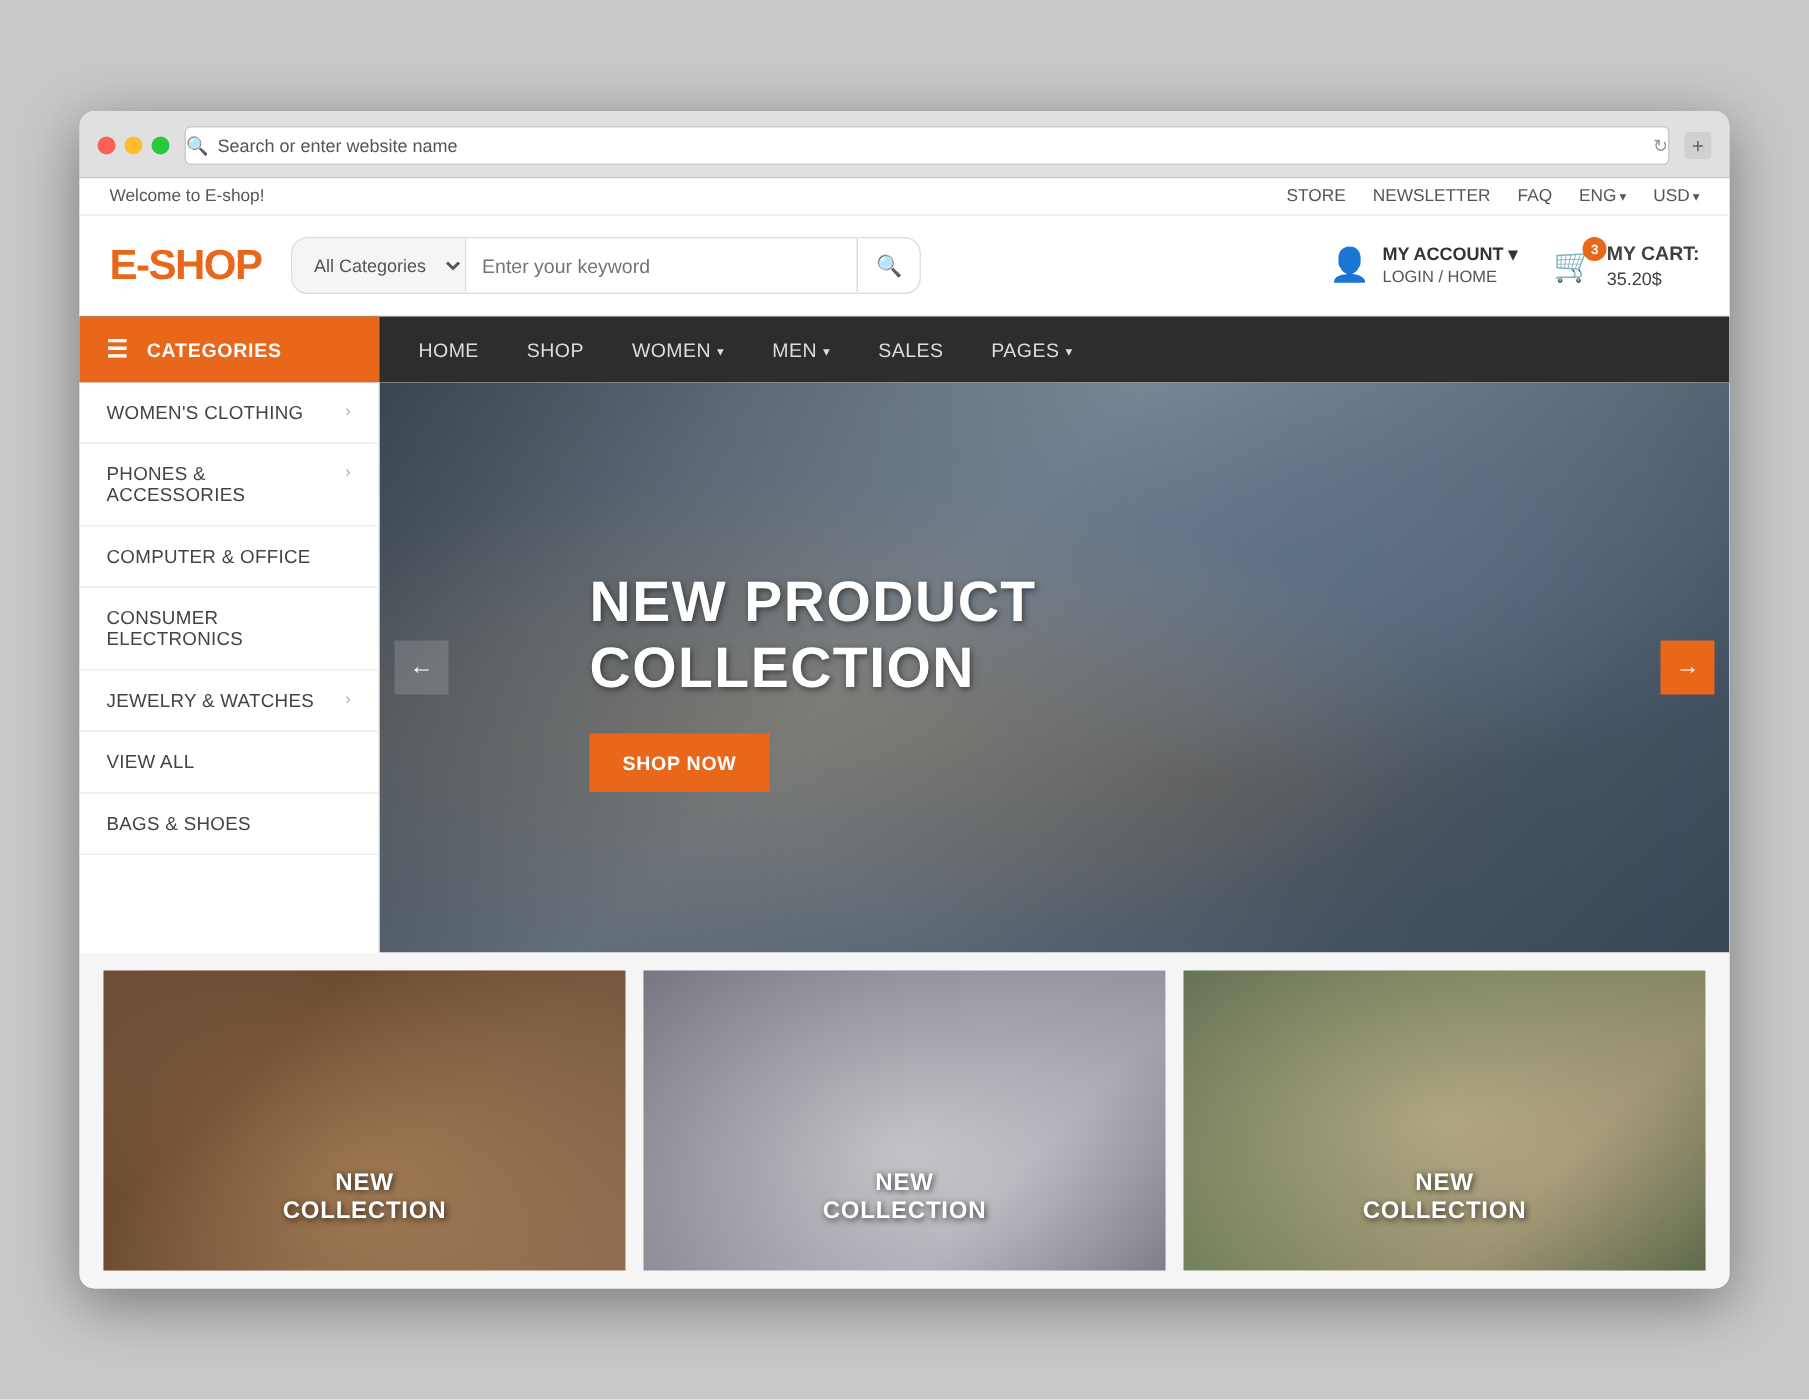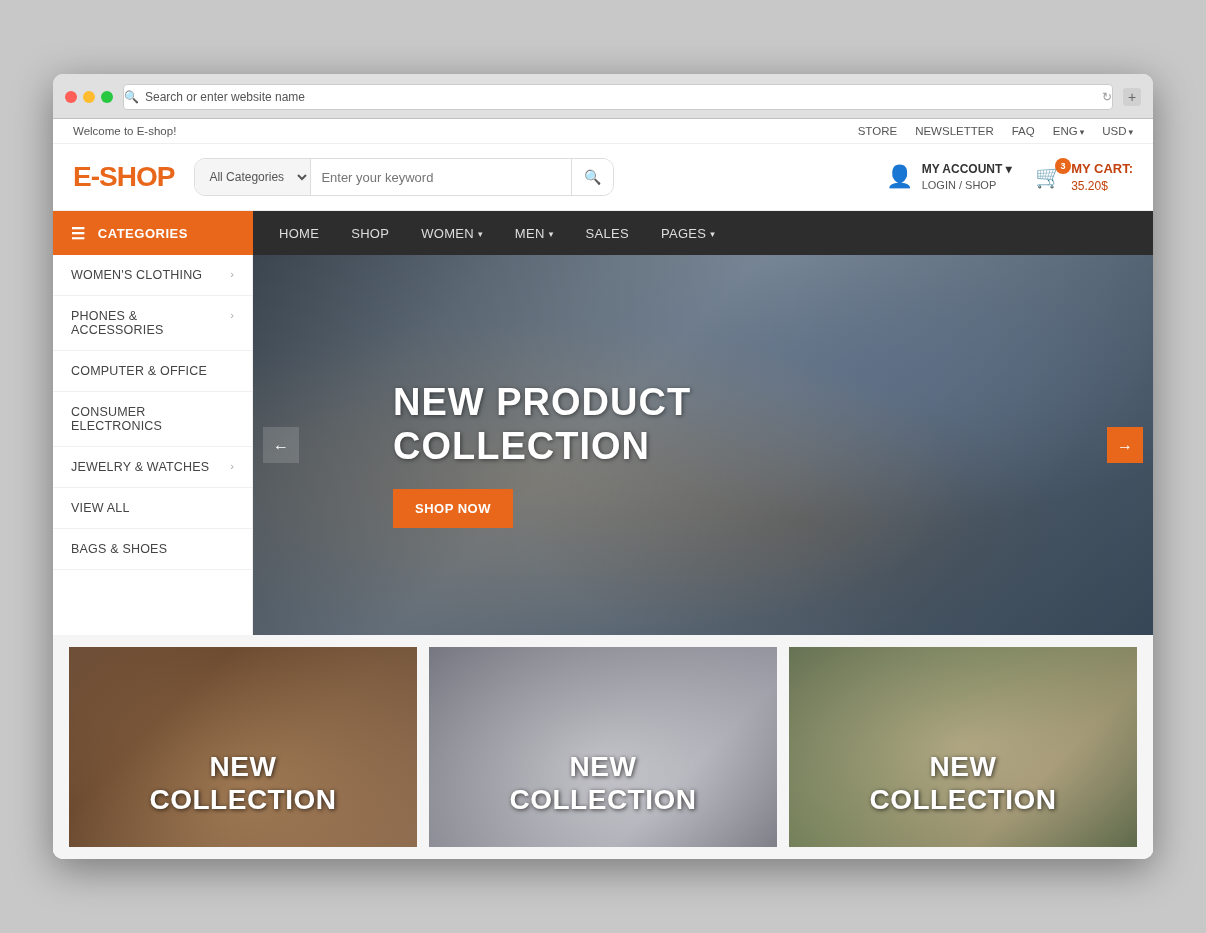--- a/index.html
+++ b/index.html
@@ -151,21 +151,21 @@
       position: absolute;
       top: -6px; right: -8px;
       background: #e8671a;
       color: #fff;
       font-size: 9px;
       width: 16px; height: 16px;
       border-radius: 50%;
       display: flex; align-items: center; justify-content: center;
       font-weight: bold;
     }
-    .cart-text { font-size: 12px; color: #c2410c; line-height: 1.4; }
+    .cart-text { font-size: 12px; color: #404040; line-height: 1.4; }
     .cart-text strong { display: block; font-size: 13px; }
     
     .navbar {
       background: #2d2d2d;
       display: flex;
       align-items: stretch;
       height: 44px;
     }
     .categories-tab {
       background: #e8671a;
@@ -342,21 +342,21 @@
       position: absolute;
       inset: 0;
       background: radial-gradient(ellipse at 50% 50%, rgba(180,160,130,0.6) 0%, rgba(80,90,60,0.5) 100%);
     }
     .banner-content {
       position: absolute;
       bottom: 30px;
       left: 0; right: 0;
       text-align: center;
       color: #fff;
-      font-size: 28px;
+      font-size: 16px;
       font-weight: 900;
       text-shadow: 1px 1px 4px rgba(0,0,0,0.7);
       text-transform: uppercase;
       line-height: 1.2;
       letter-spacing: 0.5px;
     }
   </style>
 </head>
 <body>
 
@@ -405,21 +405,21 @@
         <button class="search-btn">🔍</button>
       </div>
       <div class="header-actions">
         <div class="account-area">
           <span class="account-icon">👤</span>
           <div class="account-text">
             <strong>
               <span>MY ACCOUNT</span>
               <span> ▾</span>
             </strong>
-            <span>LOGIN / SHOP</span>
+            <span>LOGIN / HOME</span>
           </div>
         </div>
         <div class="cart-area">
           <div class="cart-icon-wrap">
             <span class="cart-icon">🛒</span>
             <span class="cart-badge">3</span>
           </div>
           <div class="cart-text">
             <strong>MY CART:</strong>
             <span>35.20$</span>

